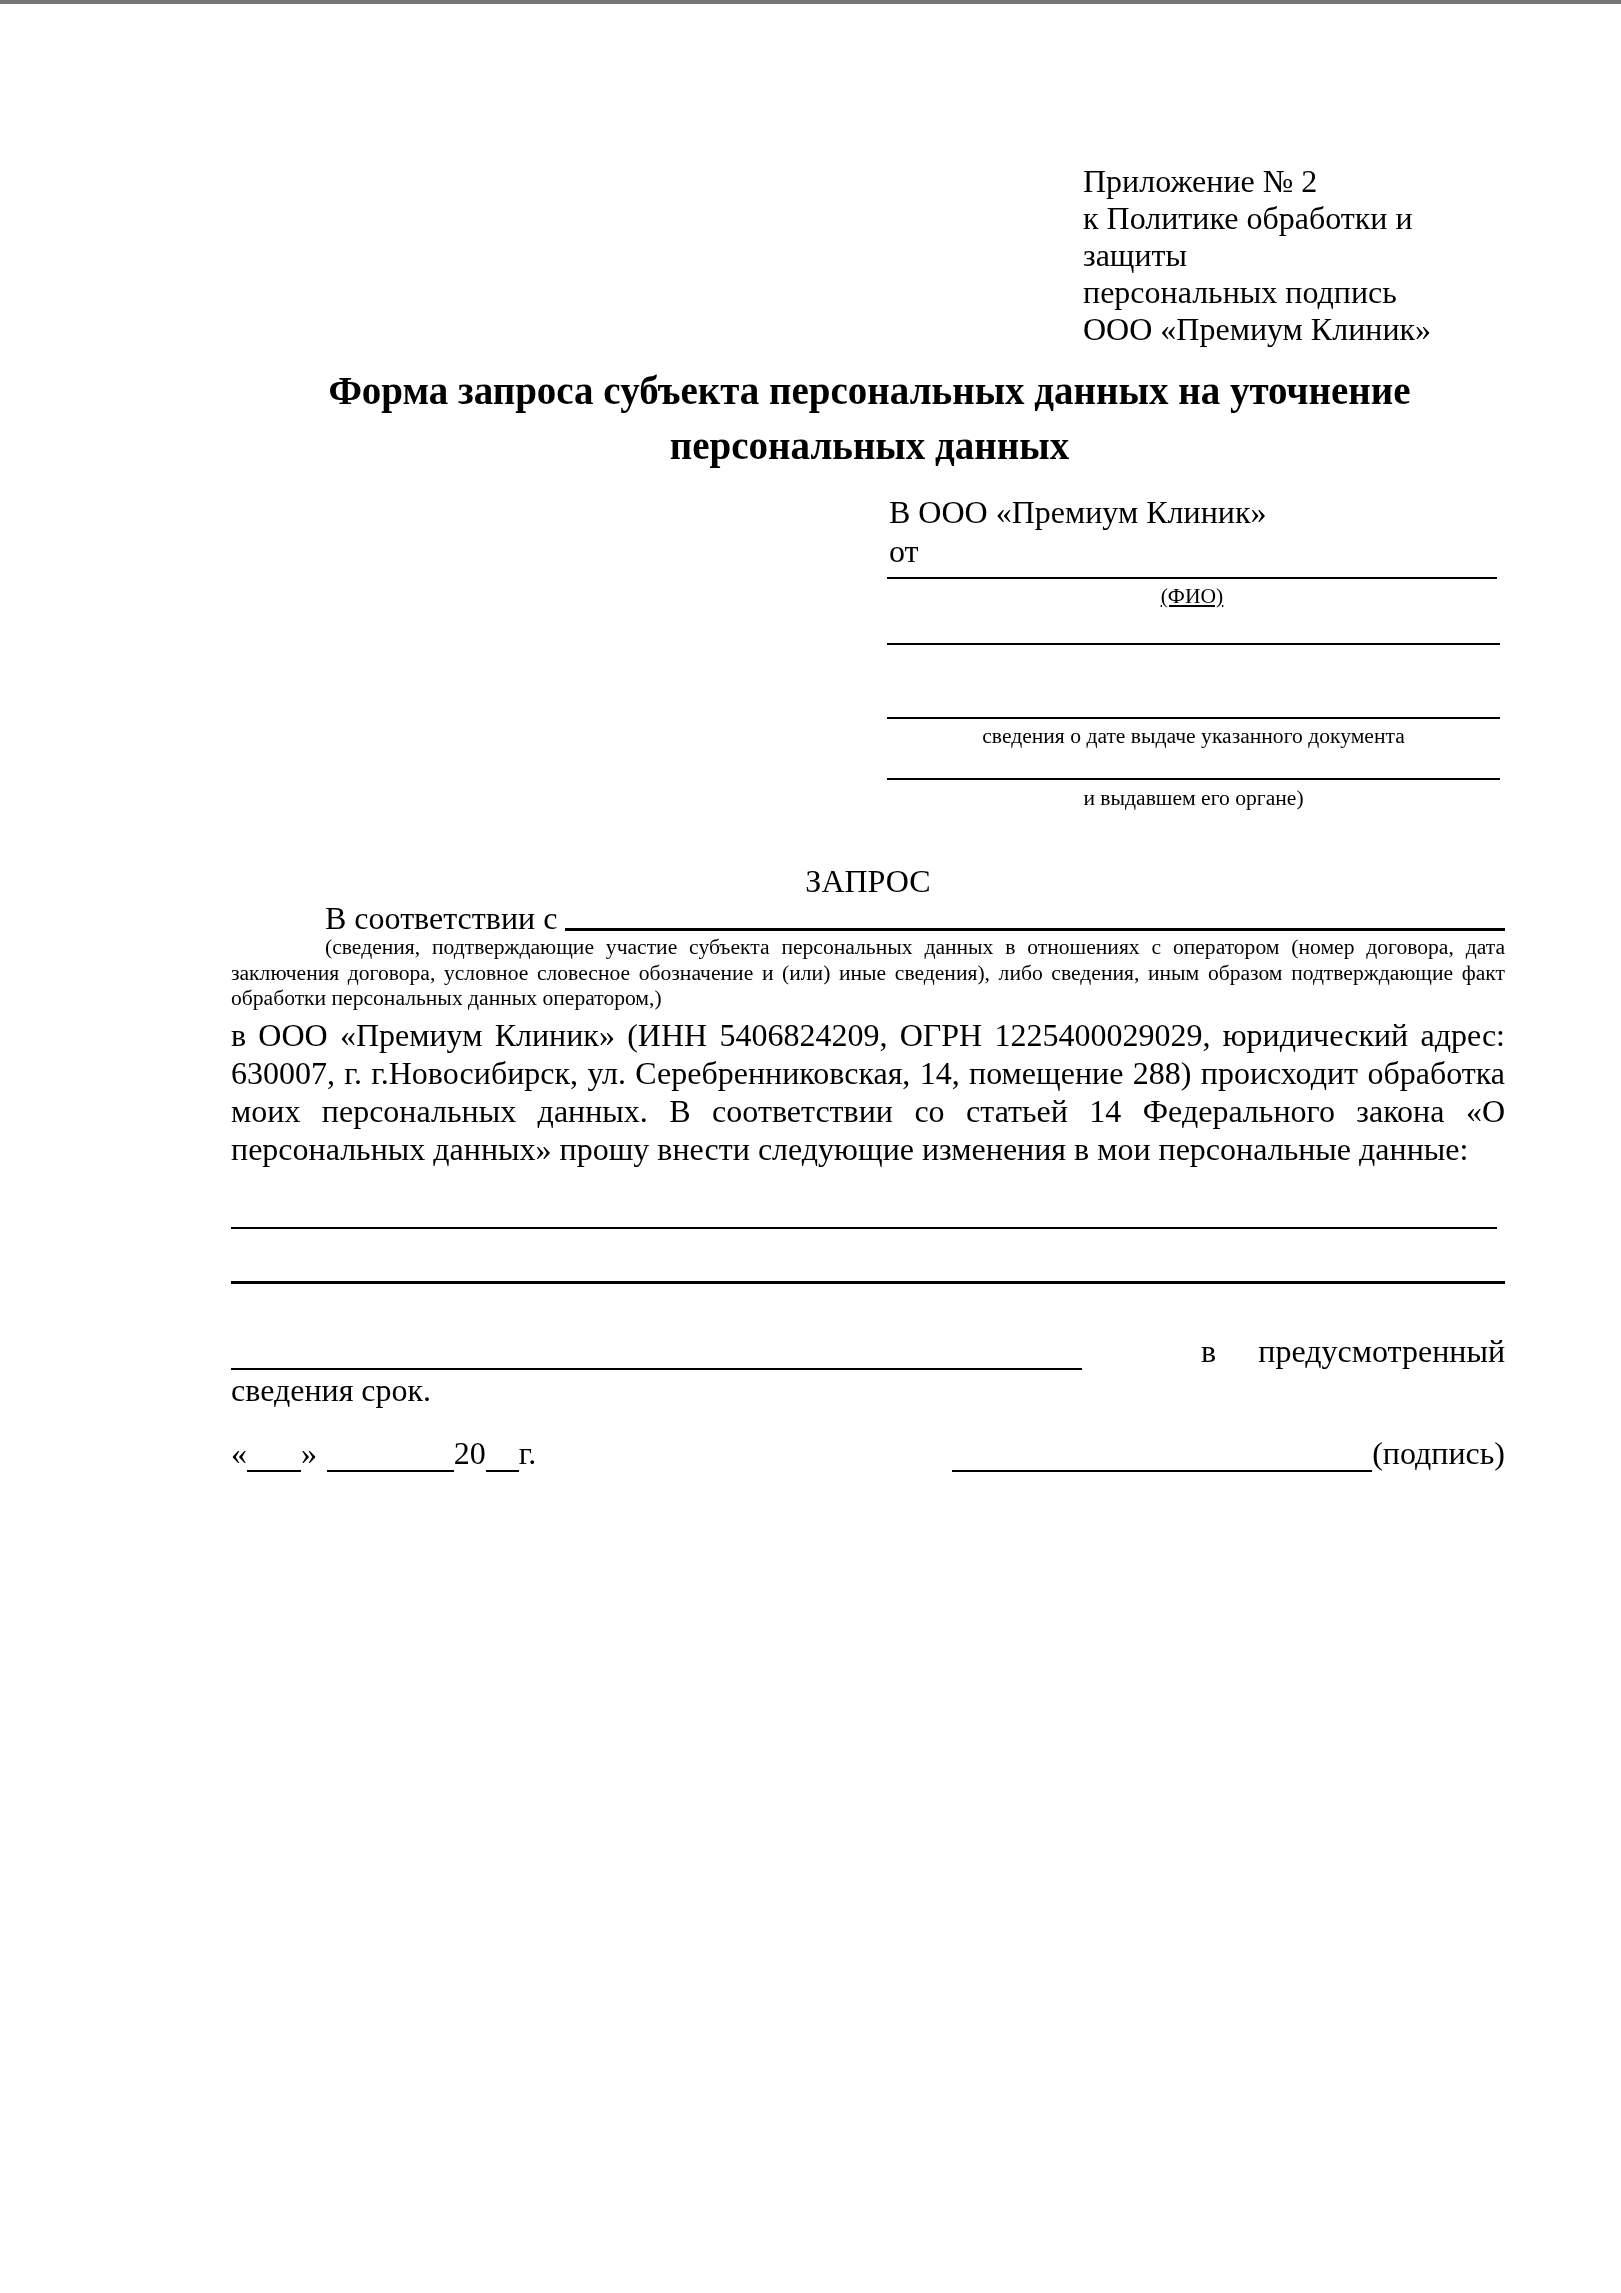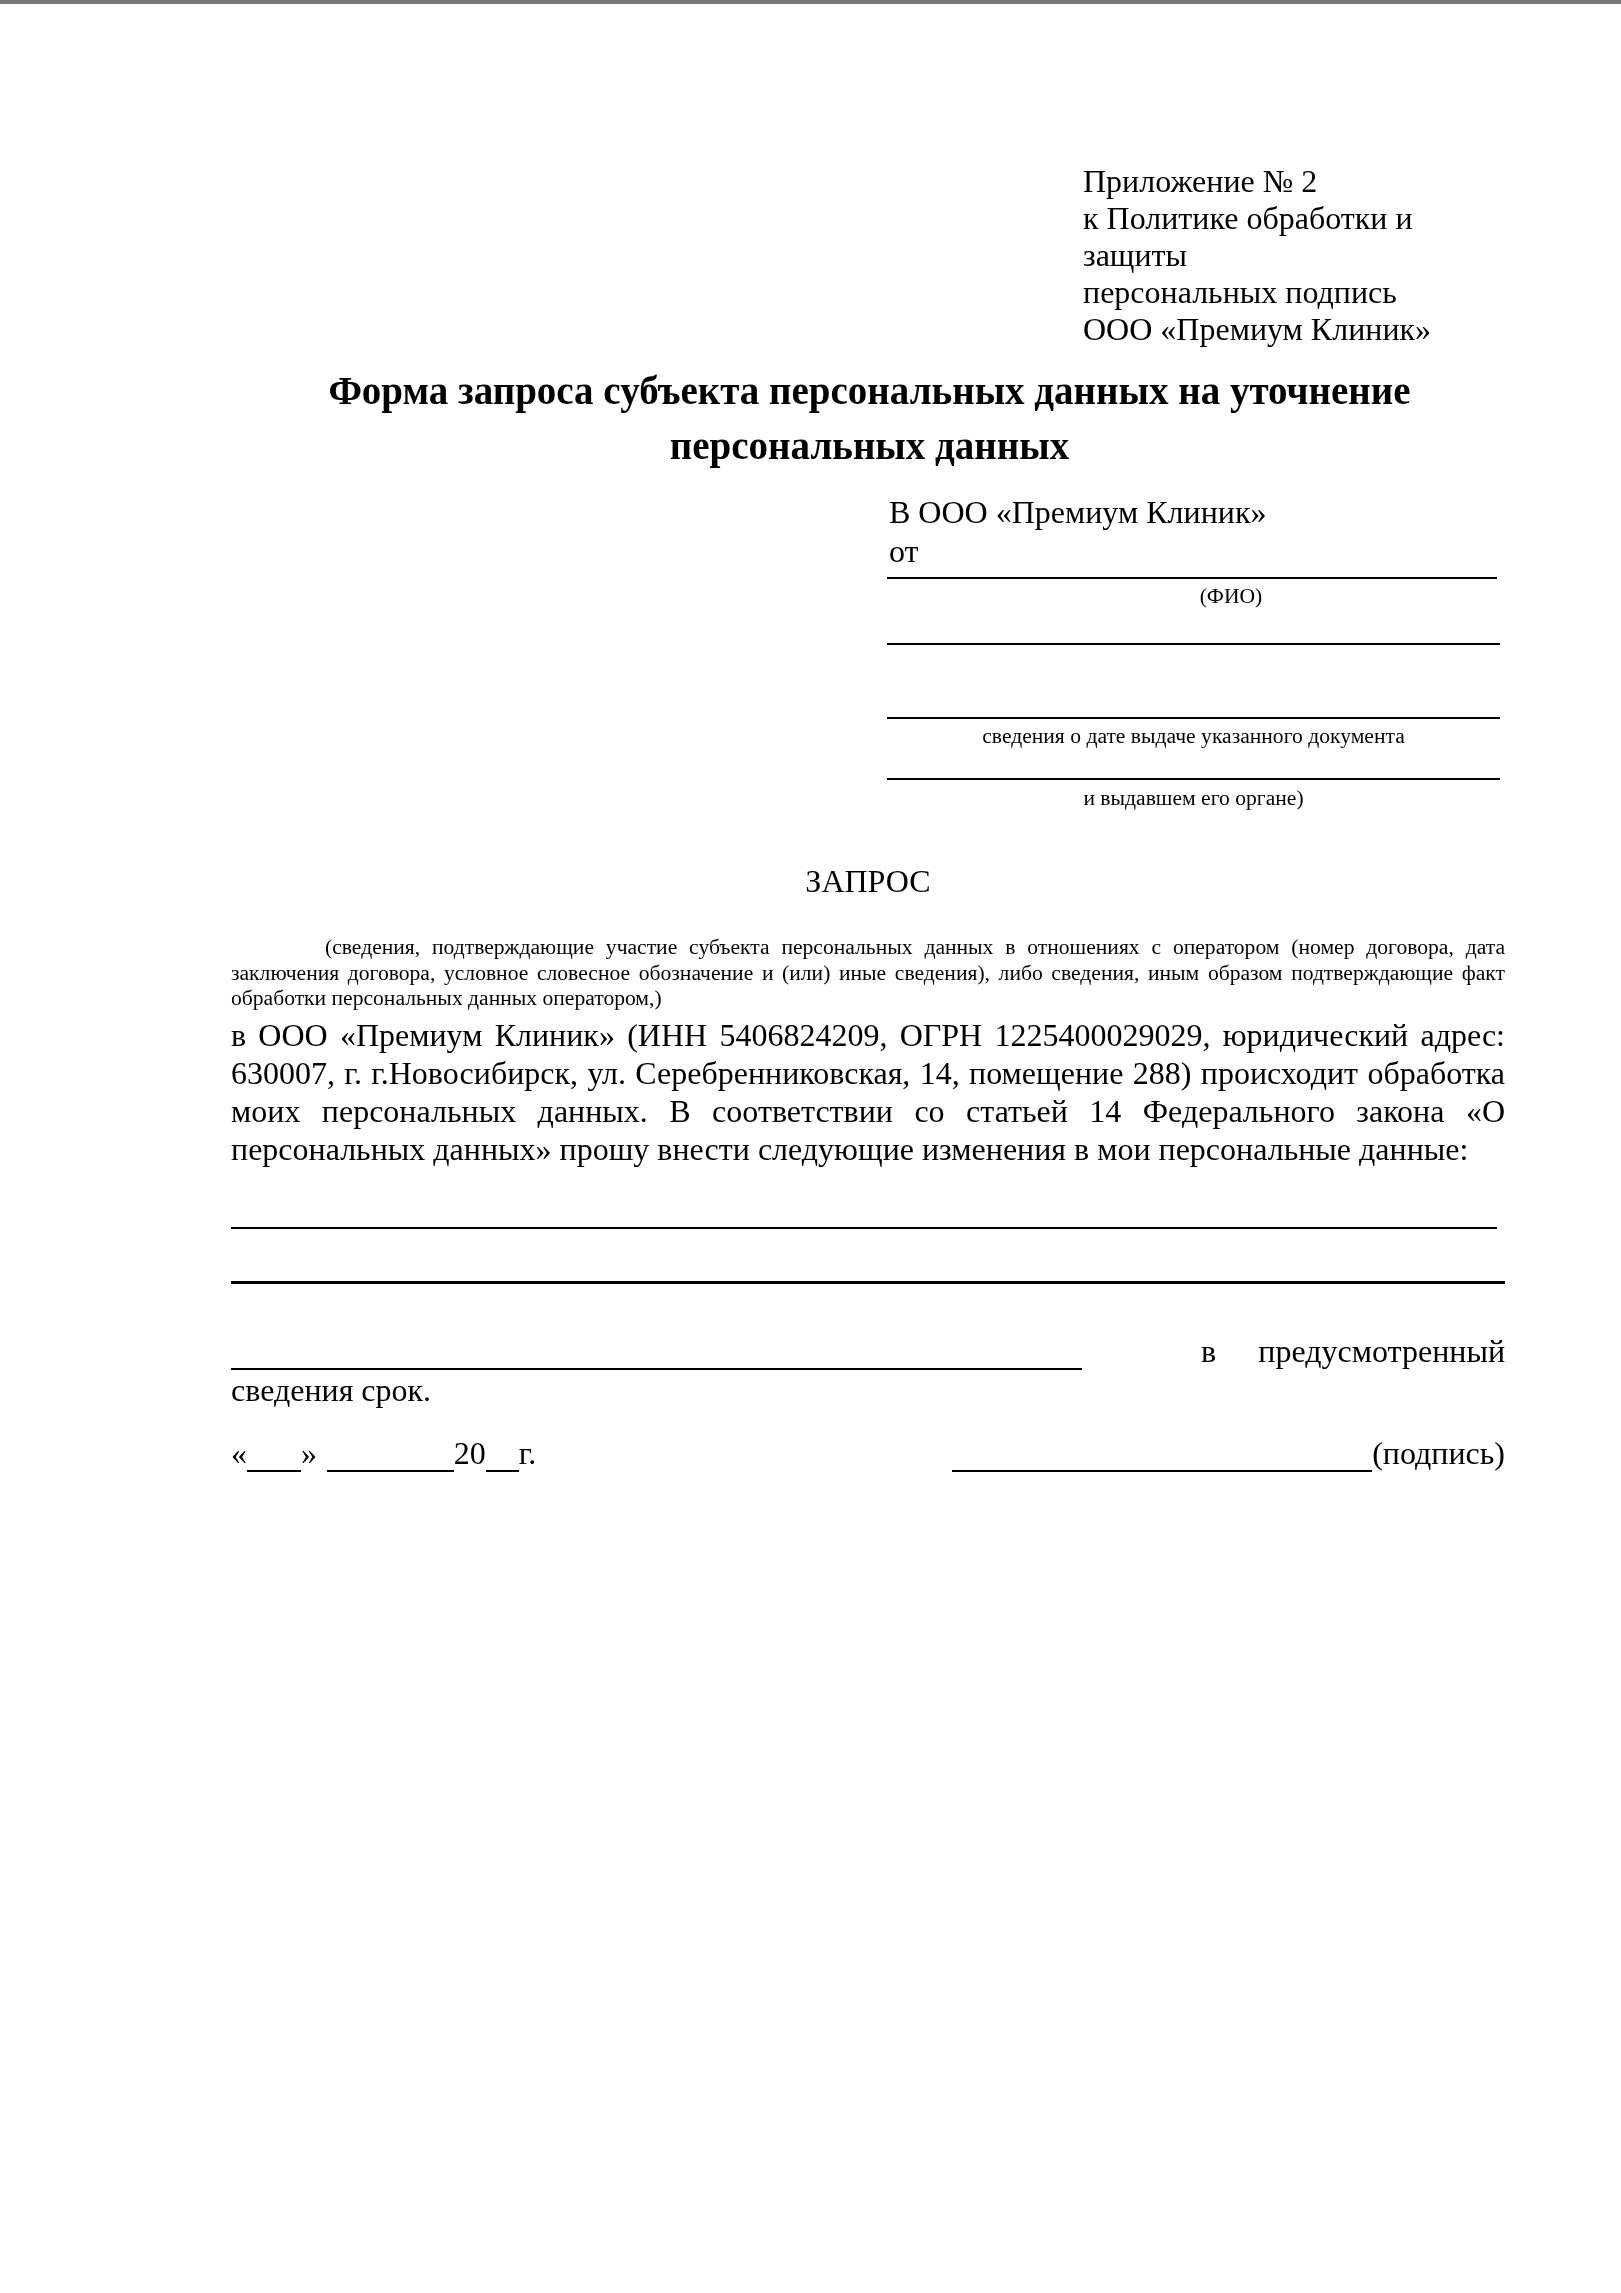--- a/index.html
+++ b/index.html
@@ -19,21 +19,21 @@
   .justify{text-align:justify;}
   
   .header-note{left:1083px;top:159px;width:431px;}
   
   .doc-title{left:252px;top:359px;width:1235px;font-size:39px;line-height:55px;font-weight:bold;text-align:center;}
   
   .addr-to{left:889px;top:490px;}
   .addr-from{left:889px;top:529px;}
   .rule{border-top:2.9px solid #000;height:0;}
   .f1-line{left:887px;top:573px;width:610px;}
-  .f1-cap{left:926px;top:580px;width:610px;}
+  .f1-cap{left:887px;top:580px;width:610px;text-decoration:underline;}
   .f2-line{left:887px;top:639px;width:613px;}
   .f2-cap{left:887px;top:647px;width:613px;}
   .f3-line{left:887px;top:713px;width:613px;}
   .f3-cap{left:887px;top:720px;width:613px;}
   .f4-line{left:887px;top:774px;width:613px;}
   .f4-cap{left:887px;top:782px;width:613px;}
   
   .zapros{left:231px;top:859px;width:1274px;}
   .intro-row{left:231px;top:896px;width:1274px;display:flex;}
   .indent{display:inline-block;width:94px;flex:0 0 94px;}
@@ -83,20 +83,25 @@
   <div class="abs rule f2-line"></div>
 
   <div class="abs rule f3-line"></div>
   <div class="abs f3-cap t-small center">сведения о дате выдаче указанного документа</div>
 
   <div class="abs rule f4-line"></div>
   <div class="abs f4-cap t-small center">и выдавшем его органе)</div>
 
   <div class="abs zapros t-body center">ЗАПРОС</div>
 
+  <div class="abs intro-row t-body">
+    <span class="indent"></span>
+    <span class="intro-lead">В соответствии с</span>
+    <span class="fill-line"></span>
+  </div>
 
   <div class="abs fine-print t-small justify">(сведения, подтверждающие участие субъекта персональных данных в отношениях с оператором (номер договора, дата заключения договора, условное словесное обозначение и (или) иные сведения), либо сведения, иным образом подтверждающие факт обработки персональных данных оператором,)</div>
 
   <div class="abs main-body t-body justify">в ООО «Премиум Клиник» (ИНН 5406824209, ОГРН 1225400029029, юридический адрес: 630007, г. г.Новосибирск, ул. Серебренниковская, 14, помещение 288) происходит обработка моих персональных данных. В соответствии со статьей 14 Федерального закона «О персональных данных» прошу внести следующие изменения в мои персональные данные:</div>
 
   <div class="abs blank1"></div>
   <div class="abs blank2"></div>
 
   <div class="abs reply-2 t-body">
     <span class="addr-blank"></span>

